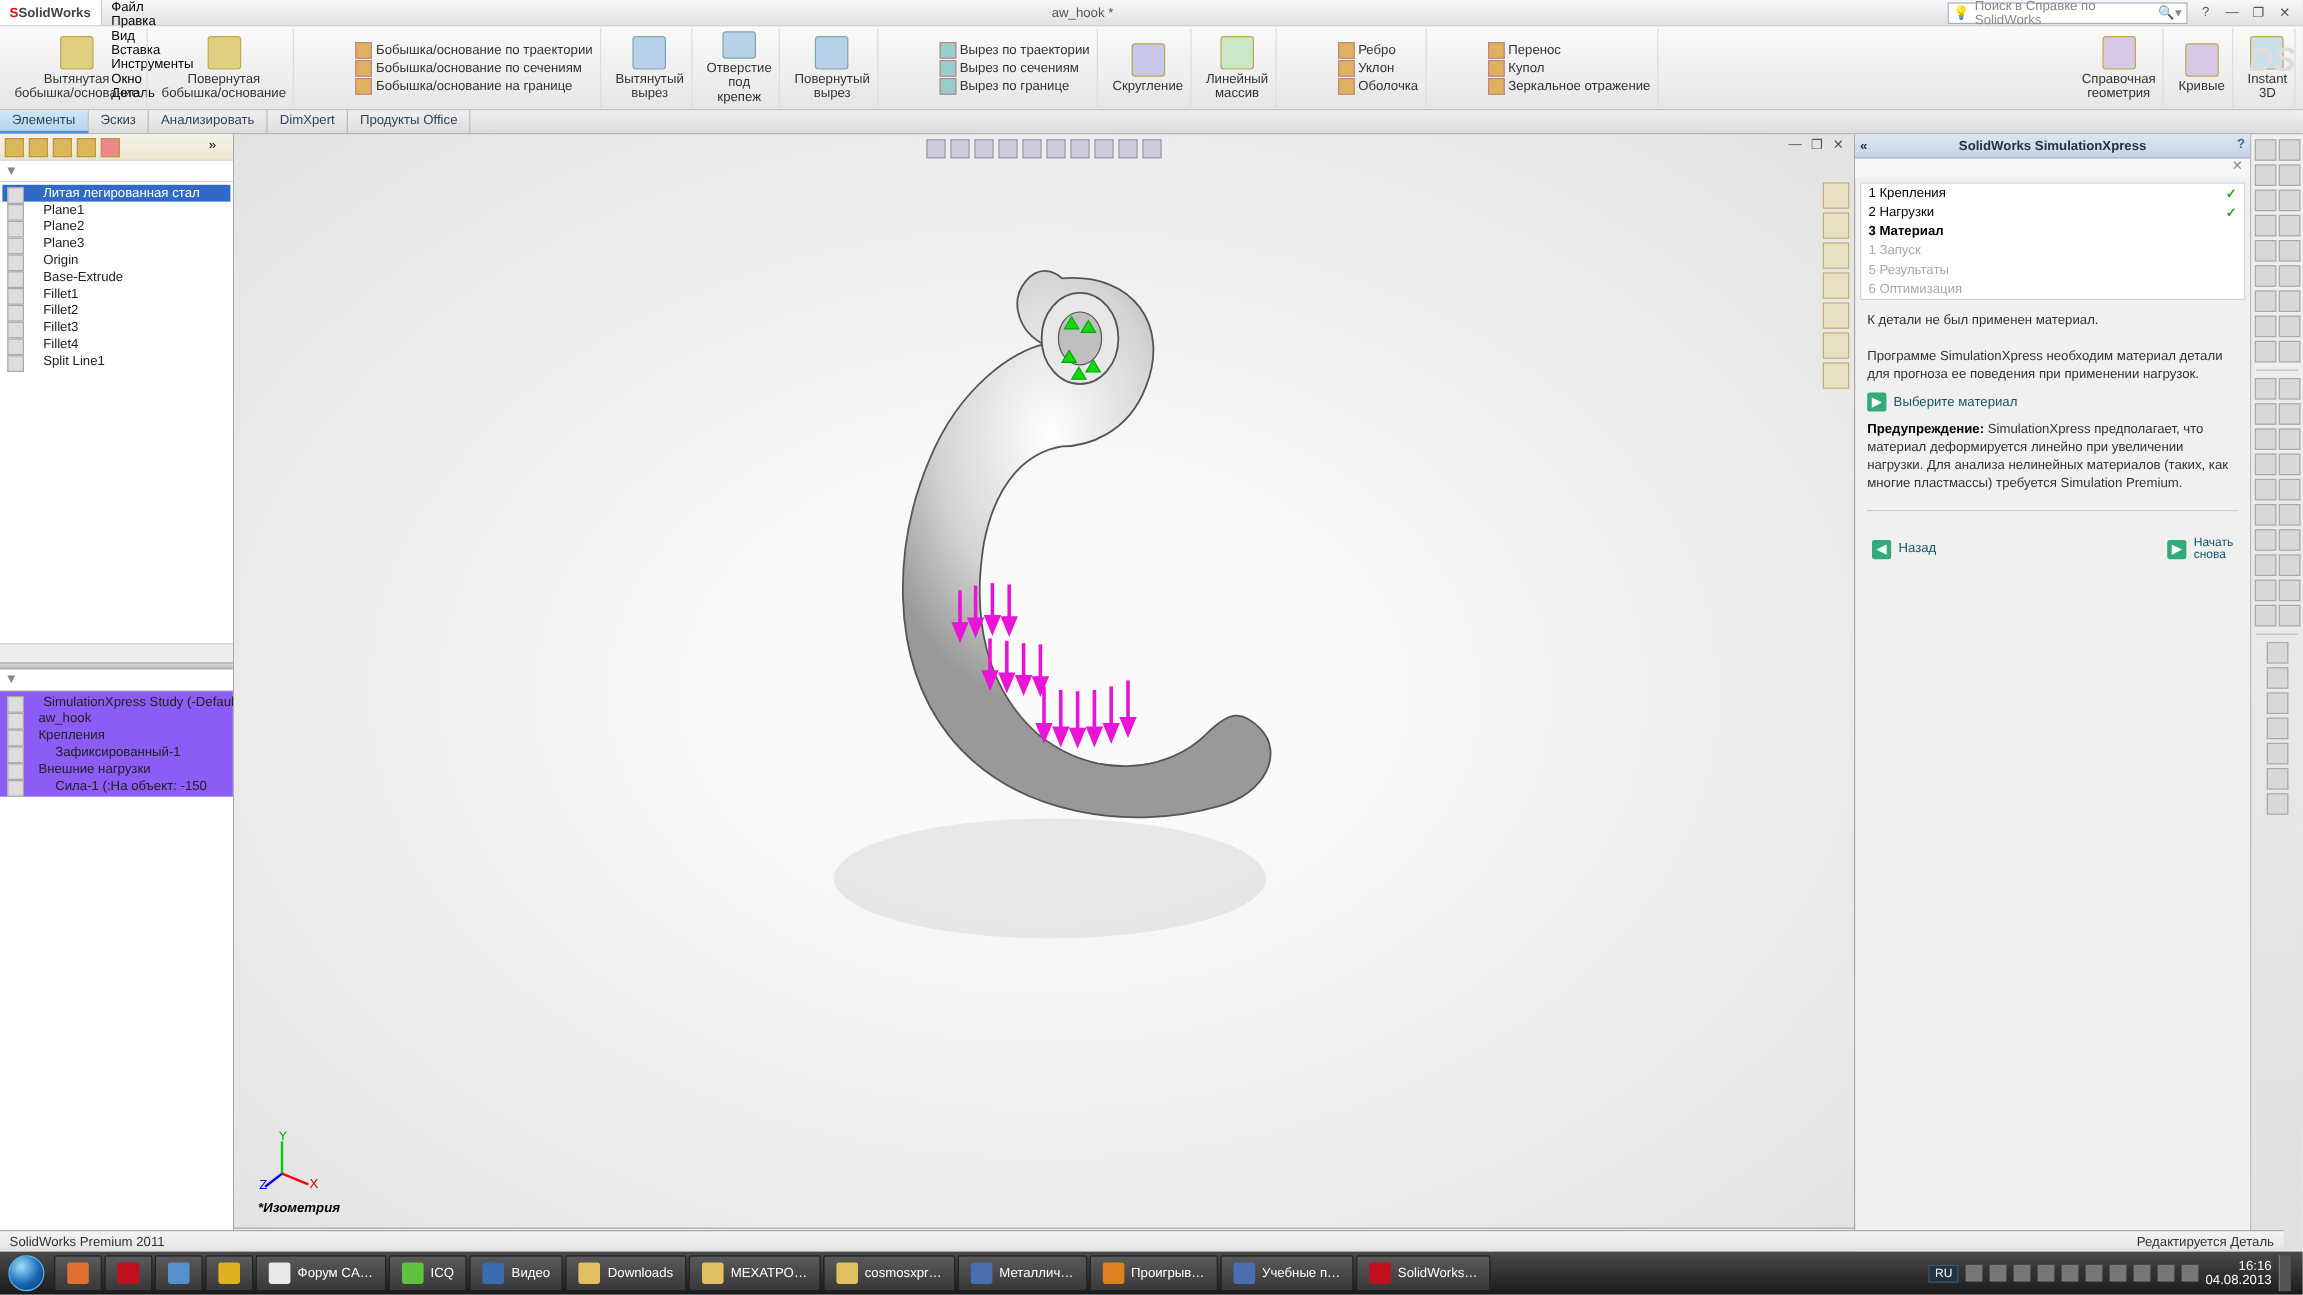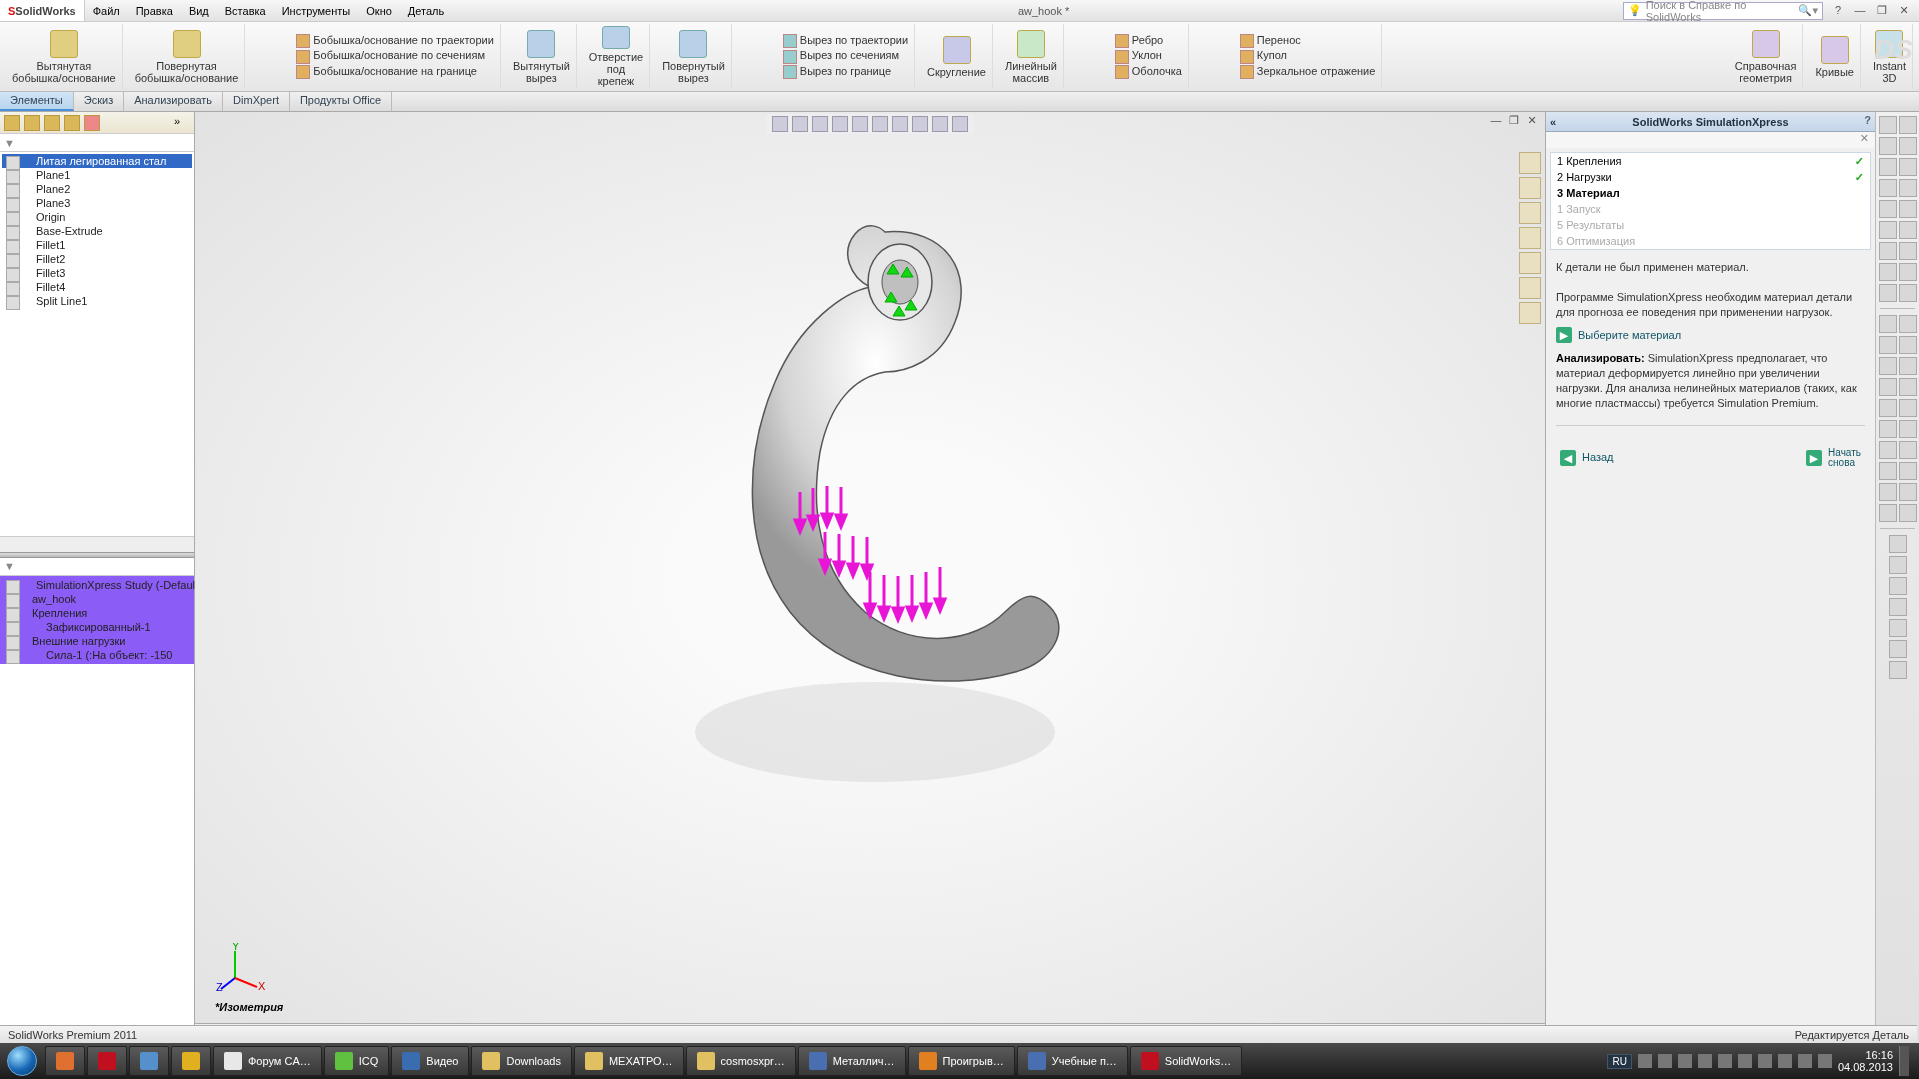--- a/index.html
+++ b/index.html
@@ -2,21 +2,21 @@
 <html><head>
 <meta charset="utf-8">
 <style>
 * { margin: 0; padding: 0; box-sizing: border-box; font-family: Tahoma, Arial, sans-serif; font-size: 11px; }
 body { width: 1919px; height: 1079px; overflow: hidden; background: #e8e8e8; position: relative; }
 
 
 .titlebar { height: 22px; background: linear-gradient(#f7f7f7,#e2e2e2); display: flex; align-items: center; border-bottom: 1px solid #ccc; }
 .logo { padding: 0 8px; font-weight: bold; color: #444; background: #fff; height: 100%; display: flex; align-items: center; border-right: 1px solid #ccc; }
 .logo b { color: #d11; }
-.menubar { display: flex; height: 100%; }
+.menubar { display: flex; height: 100%; flex-direction: column; }
 .menubar span { padding: 0 8px; display: flex; align-items: center; cursor: default; }
 .titlecenter { flex: 1; text-align: center; color: #555; }
 .searchbox { width: 200px; height: 18px; border: 1px solid #aac; background: #fff; margin-right: 6px; padding: 0 4px; display:flex; align-items:center; color:#888;}
 .winbtns { display: flex; gap: 4px; padding-right: 6px; }
 .winbtns span { width: 18px; text-align: center; color: #555; }
 
 
 .ribbon { height: 70px; background: linear-gradient(#fafafa,#e6e6e6); border-bottom: 1px solid #bbb; display:flex; align-items:flex-start; padding: 2px 6px; gap: 6px; }
 .rgroup { display:flex; flex-direction:column; align-items:center; text-align:center; padding: 2px 6px; border-right: 1px solid #ddd; font-size:10px; color:#333; justify-content:center; height:100%; }
 .rgroup .ico { width:28px; height:28px; background:#e0cf80; border:1px solid #bfa84a; border-radius:3px; margin-bottom:2px; }
@@ -78,21 +78,21 @@
 .sim-warn b { color:#000; }
 .sim-nav { display:flex; justify-content:space-between; align-items:center; margin-top:12px; padding: 0 4px;}
 
 
 .righttoolbar { width:44px; background: linear-gradient(#f0f0f0,#e0e0e0); border-left:1px solid #bbb; display:flex; flex-direction:column; align-items:center; padding-top:4px; gap:3px;}
 .righttoolbar span { width:18px; height:18px; background:#d8d8d8; border:1px solid #aaa; }
 .righttoolbar .pair { display:flex; gap:2px;}
 .righttoolbar hr { width:80%; border:none; border-top:1px solid #bbb; margin:3px 0;}
 
 
-.statusbar { position:absolute; bottom: 36px; left:0; right:2px; height: 18px; background: linear-gradient(#f4f4f4,#e2e2e2); border-top:1px solid #aaa; display:flex; align-items:center; padding: 0 8px; font-size:10px; color:#333; justify-content:space-between;}
+.statusbar { position:absolute; bottom: 36px; left:0; right:16px; height: 18px; background: linear-gradient(#f4f4f4,#e2e2e2); border-top:1px solid #aaa; display:flex; align-items:center; padding: 0 8px; font-size:10px; color:#333; justify-content:space-between;}
 
 
 .taskbar { position:absolute; bottom:0; left:0; right:0; height:36px; background: linear-gradient(#4a4a4a, #1a1a1a); display:flex; align-items:center;}
 .start { width:44px; height:36px; display:flex; align-items:center; justify-content:center;}
 .start-orb { width:30px; height:30px; border-radius:50%; background: radial-gradient(circle at 35% 30%, #9fe0ff, #1767b5 55%, #083861); border:1px solid #6ab0e0;}
 .taskbtn { height:30px; display:flex; align-items:center; gap:6px; padding: 0 10px; margin: 0 1px; background: linear-gradient(#5a5a5a,#383838); border:1px solid #222; border-radius:2px; color:#fff; font-size:11px; max-width:130px; white-space:nowrap; overflow:hidden;}
 .taskbtn .ic { width:18px; height:18px; background:#888; border-radius:2px; flex-shrink:0;}
 .tray { margin-left:auto; display:flex; align-items:center; gap:6px; padding: 0 10px; color:#fff;}
 .tray .ic { width:14px; height:14px; background:#777; }
 .tray .clock { text-align:right; font-size:10px; line-height:1.1;}
@@ -419,21 +419,21 @@
       <div class="disabled">6  Оптимизация</div>
     </div>
     <div class="sim-body">
       <p>К детали не был применен материал.</p><br>
       <p>Программе SimulationXpress необходим материал детали для прогноза ее поведения при применении нагрузок.</p>
       <div class="sim-link">
         <span class="ar">▶</span>
         <span>Выберите материал</span>
       </div>
       <div class="sim-warn">
-        <b>Анализировать:</b> <span>SimulationXpress предполагает, что материал деформируется линейно при увеличении нагрузки. Для анализа нелинейных материалов (таких, как многие пластмассы) требуется Simulation Premium.</span>
+        <b>Предупреждение:</b> <span>SimulationXpress предполагает, что материал деформируется линейно при увеличении нагрузки. Для анализа нелинейных материалов (таких, как многие пластмассы) требуется Simulation Premium.</span>
       </div>
       <hr style="margin:14px 0;border:none;border-top:1px solid #ccc">
       <div class="sim-nav">
         <div class="sim-link back">
           <span class="ar">◀</span>
           <span>Назад</span>
         </div>
         <div class="sim-link">
           <span class="ar">▶</span>
           <span style="white-space:pre-line;font-size:10px;line-height:1">Начать

